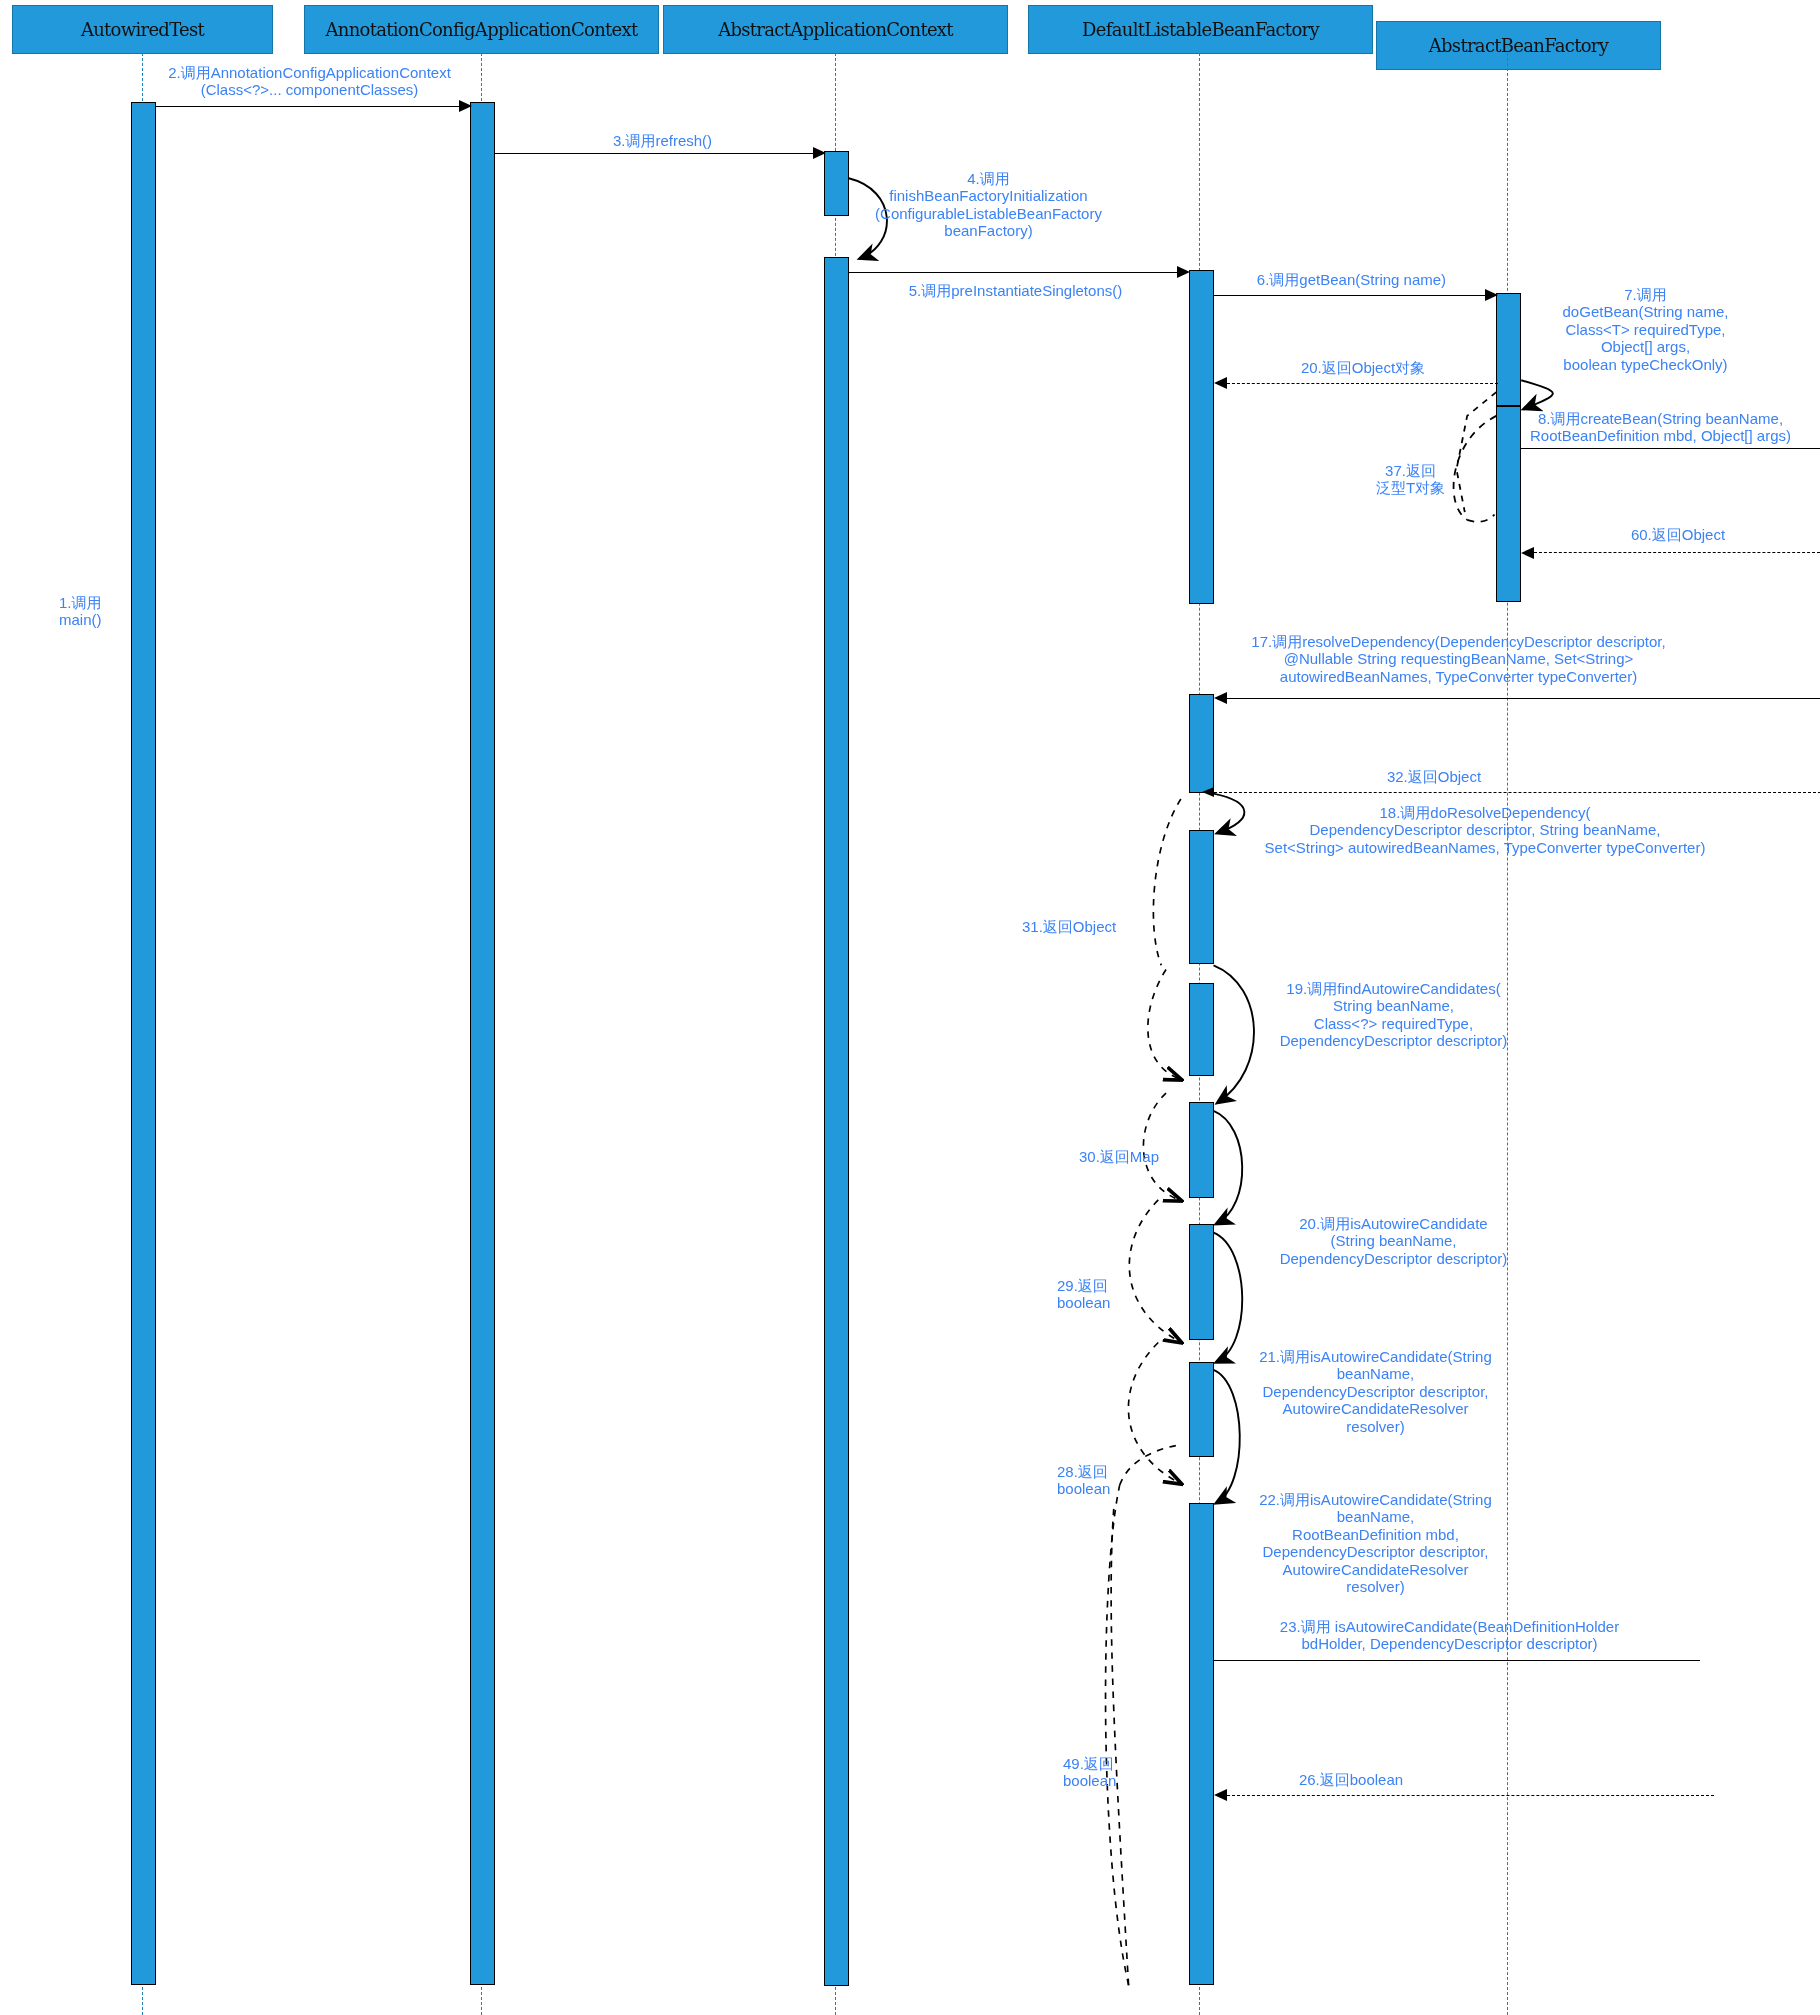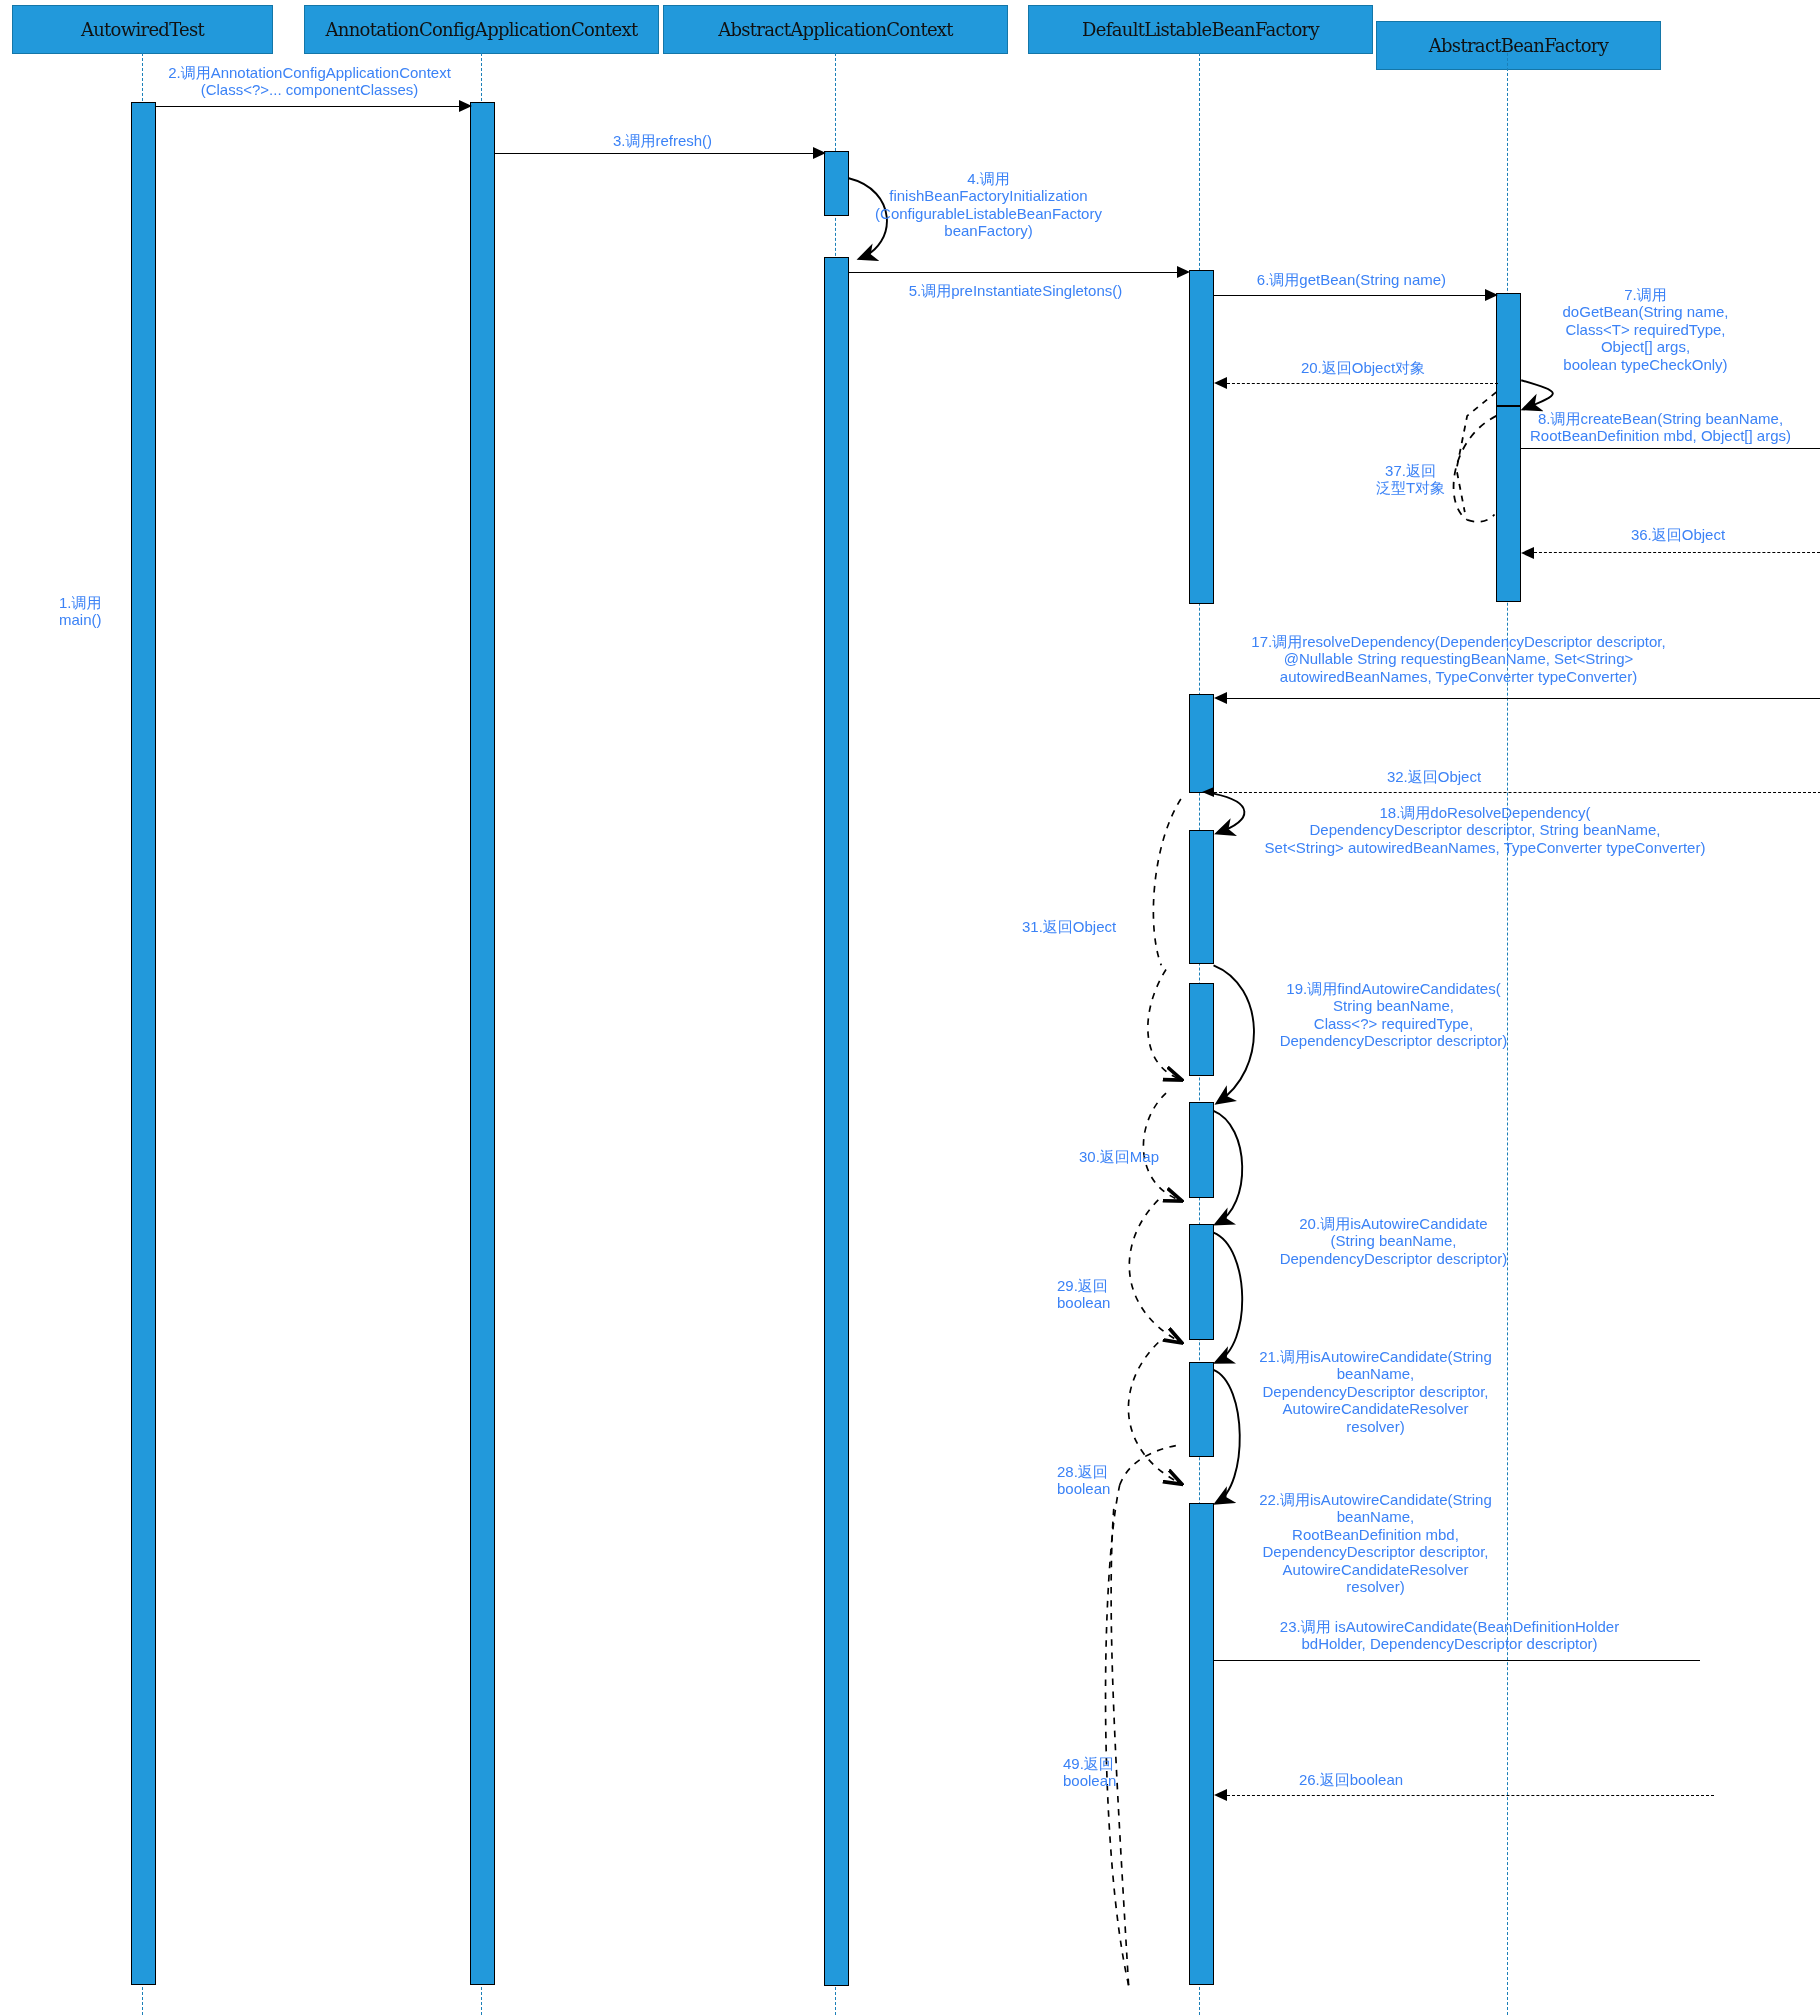--- a/index.html
+++ b/index.html
@@ -229,21 +229,21 @@
 
   <div class="arrow-line dotted" style="left:1227px; top:383px; width:271px;"></div>
   <div class="arrow-head left" style="left:1214px; top:377px;"></div>
   <div class="msg-label" style="left:1253px; top:359px; width:220px;">20.返回Object对象</div>
 
   <div class="msg-label" style="left:1360px; top:430px; width:101px;margin-top:32px;">37.返回
 泛型T对象</div>
 
   <div class="arrow-line dotted" style="left:1534px; top:552px; width:286px;"></div>
   <div class="arrow-head left" style="left:1521px; top:547px;"></div>
-  <div class="msg-label" style="left:1592px; top:526px; width:172px;">36.返回Object</div>
+  <div class="msg-label" style="left:1592px; top:526px; width:172px;">60.返回Object</div>
 
   <div class="arrow-line" style="left:1227px; top:698px; width:593px;"></div>
   <div class="arrow-head left" style="left:1214px; top:692px;"></div>
   <div class="msg-label" style="left:1206px; top:633px; width:505px;">17.调用resolveDependency(DependencyDescriptor descriptor,
 @Nullable String requestingBeanName, Set&lt;String&gt;
 autowiredBeanNames, TypeConverter typeConverter)</div>
 
   <div class="arrow-line dotted" style="left:1214px; top:792px; width:607px;"></div>
   <div class="arrow-head openleft" style="left:1202px; top:787px;"></div>
   <div class="msg-label" style="left:1348px; top:768px; width:172px;">32.返回Object</div>

